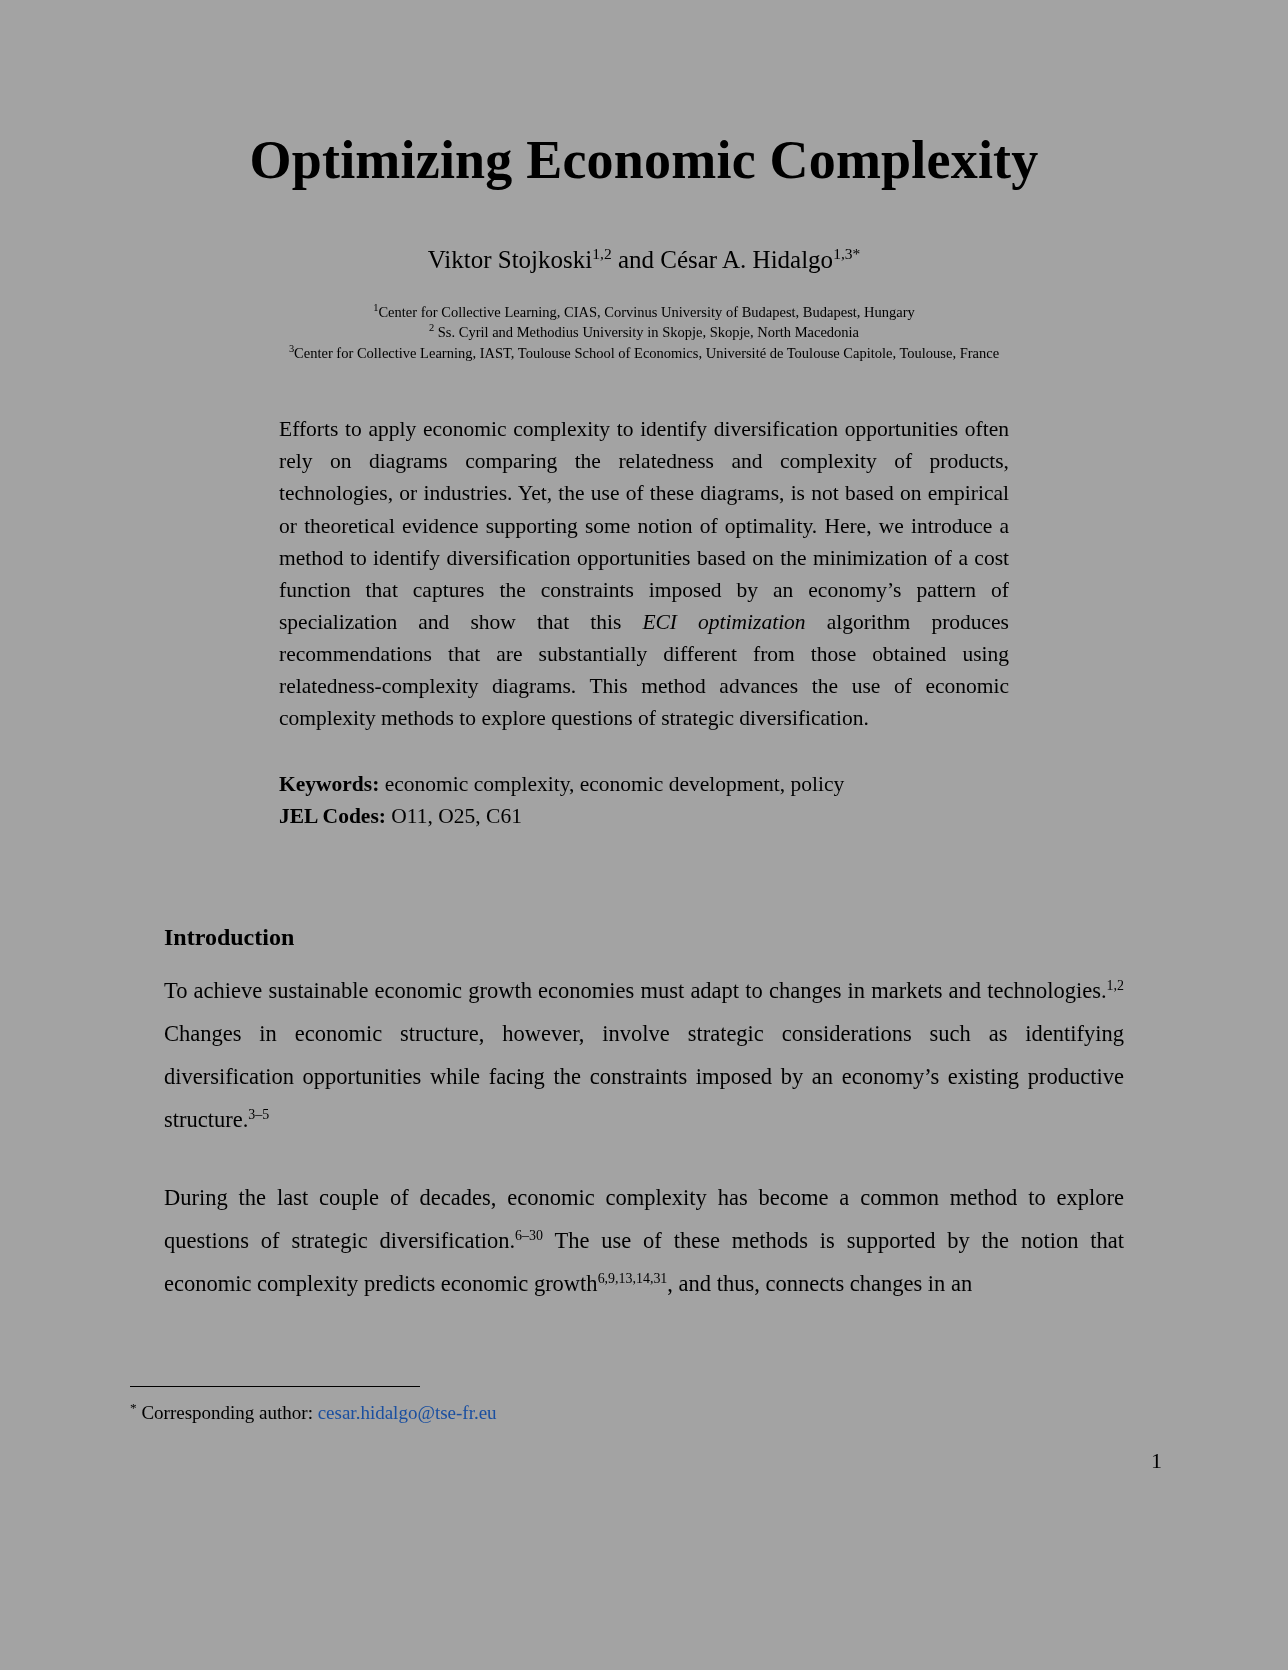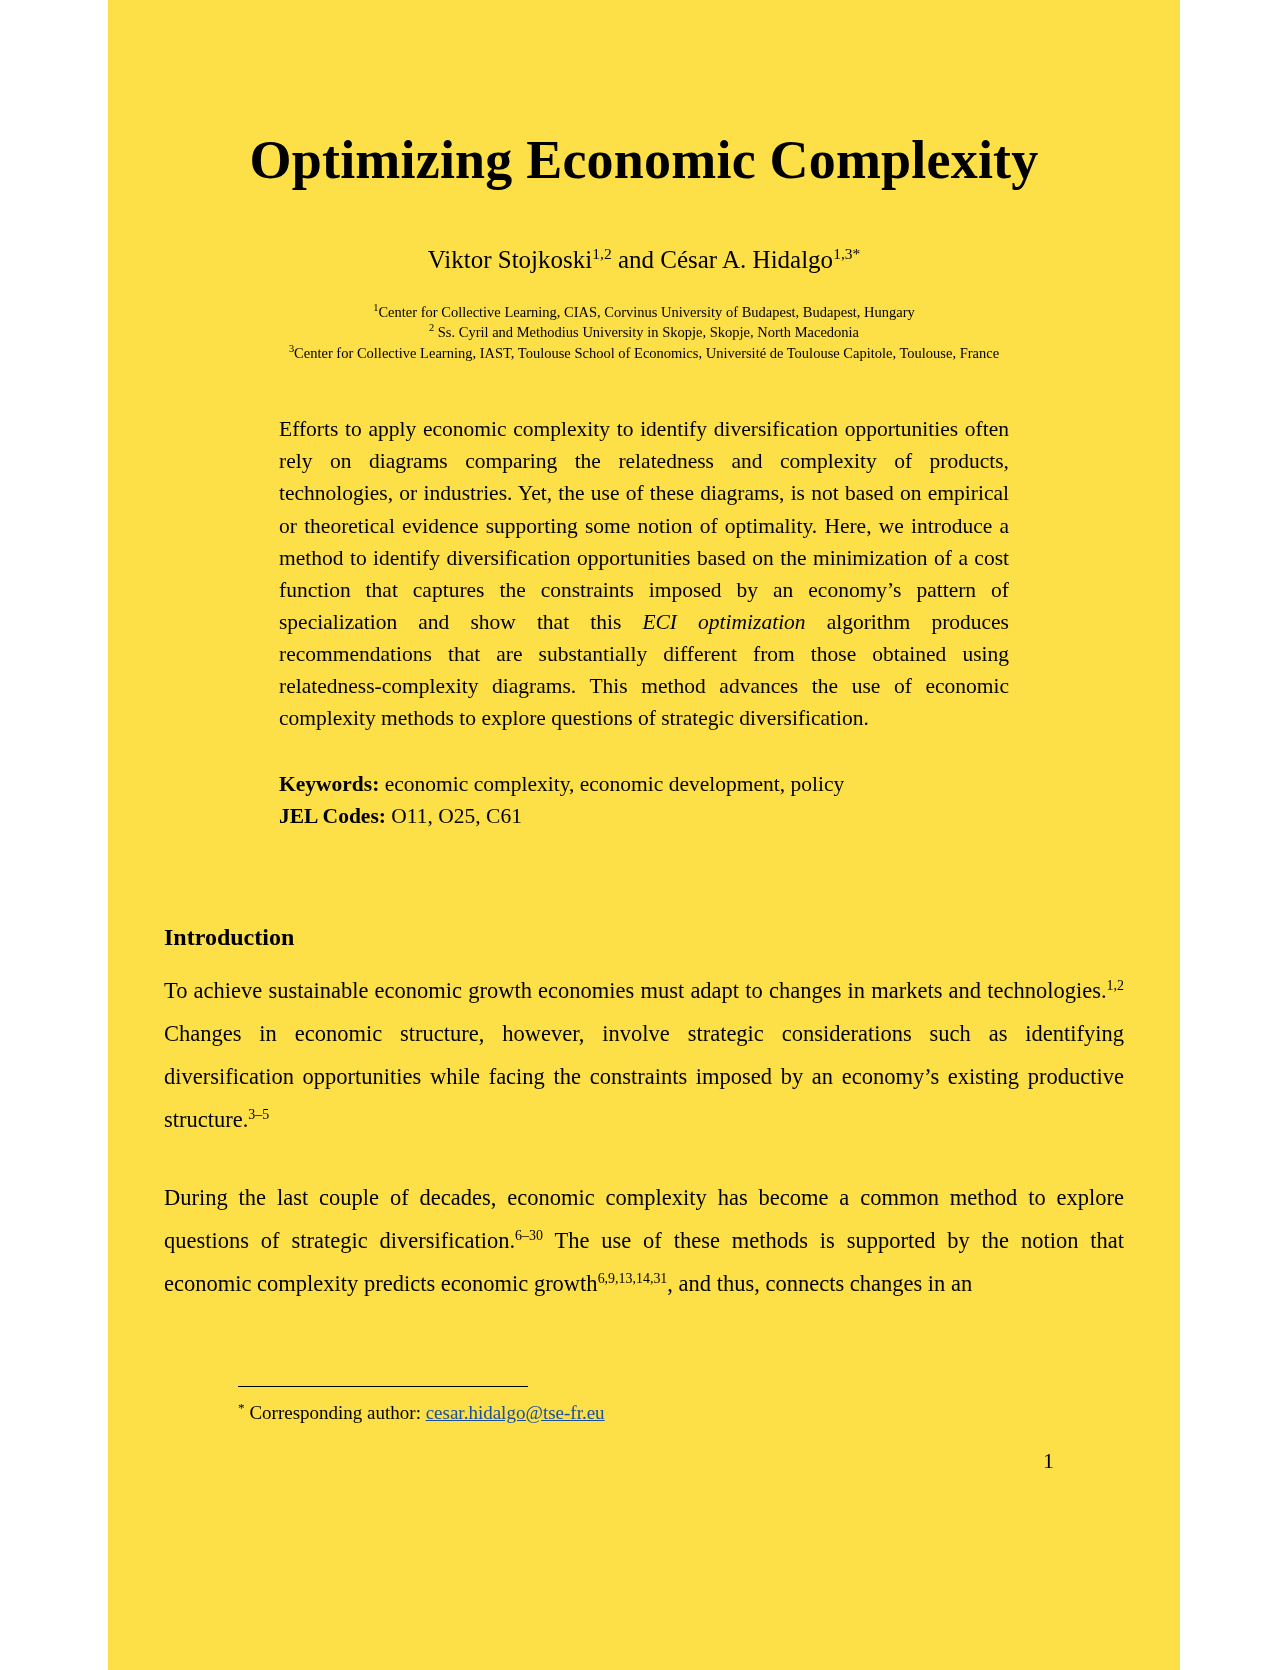--- a/index.html
+++ b/index.html
@@ -2,23 +2,23 @@
 <html><head>
 <meta charset="utf-8">
 <style>
   html, body {
     margin: 0;
     padding: 0;
     background: #ffffff;
   }
   .page {
     position: relative;
-    width: 1072px;
+    width: 1288px;
     height: 1670px;
-    background: #fde047;
+    background: #a3a3a3;
     margin: 0 auto;
     font-family: "Liberation Serif", "DejaVu Serif", serif;
     color: #000000;
     overflow: hidden;
   }
 
   
   .title {
     text-align: center;
     font-size: 54px;
@@ -137,21 +137,20 @@
     white-space: nowrap;
   }
   .footnote sup {
     font-size: 0.7em;
     vertical-align: super;
     line-height: 0;
   }
   .footnote a,
   .footnote .email {
     color: #1a4fa0;
-    text-decoration: underline;
   }
 
   
   .page-number {
     position: absolute;
     right: 126px;
     top: 1448px;
     font-size: 22px;
   }
 </style>

